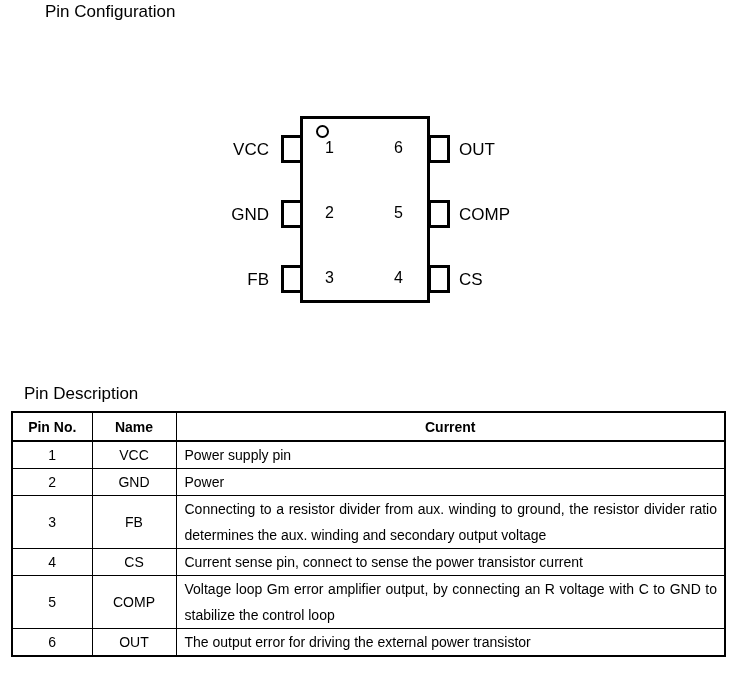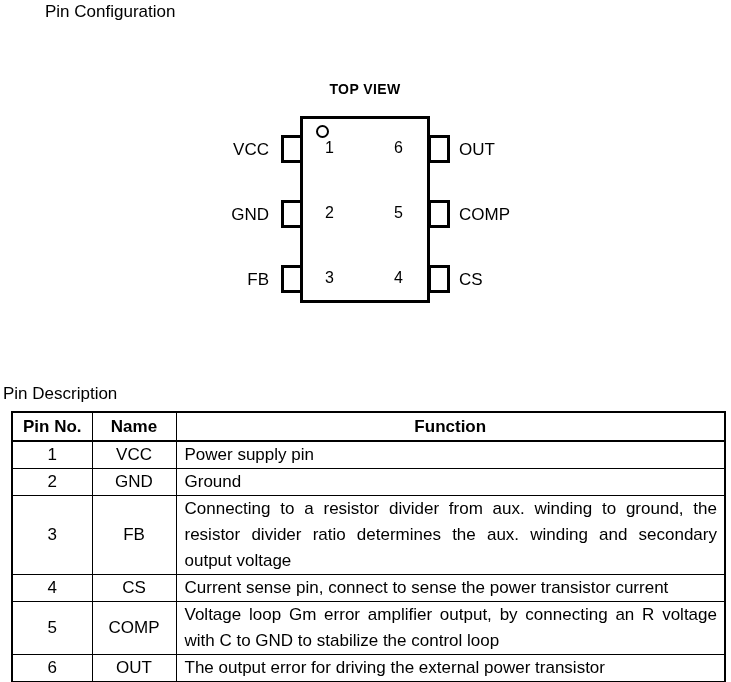--- a/index.html
+++ b/index.html
@@ -20,21 +20,21 @@
   
   .section-heading {
     position: absolute;
     font-size: 17px;
     font-weight: normal;
     color: #000000;
     white-space: nowrap;
     line-height: 1;
   }
   #heading-pin-configuration { left: 11px; top: 3px; margin-left: 34px; }
-  #heading-pin-description  { left: 3px; top: 385px; }
+  #heading-pin-description  { left: 24px; top: 385px; }
 
   
   #pin-diagram {
     position: absolute;
     left: 0;
     top: 60px;
     width: 731px;
     height: 260px;
   }
   #top-view-label {
@@ -127,21 +127,21 @@
     border: 2px solid #000000;
     background: #ffffff;
   }
   #pin-description-table col.col-pin-no   { width: 80px; }
   #pin-description-table col.col-name     { width: 84px; }
   #pin-description-table col.col-function { width: 549px; }
 
   #pin-description-table th,
   #pin-description-table td {
     border: 1px solid #000000;
-    font-size: 17px;
+    font-size: 14px;
     color: #000000;
     padding: 0;
     vertical-align: middle;
   }
   #pin-description-table thead th {
     font-weight: bold;
     text-align: center;
     height: 27px;
     border-bottom: 2px solid #000000;
   }
@@ -162,21 +162,20 @@
     padding-bottom: 0;
   }
 </style>
 </head>
 <body>
 
 <div class="section-heading" id="heading-pin-configuration">Pin Configuration</div>
 
 <div id="pin-diagram">
 
-  <div id="top-view-label">TOP VIEW</div>
 
   <div class="lead left row-top"></div>
   <div class="lead left row-middle"></div>
   <div class="lead left row-bottom"></div>
 
   <div class="lead right row-top"></div>
   <div class="lead right row-middle"></div>
   <div class="lead right row-bottom"></div>
 
   <div id="package-body">
@@ -205,33 +204,33 @@
 <table id="pin-description-table">
   <colgroup>
     <col class="col-pin-no">
     <col class="col-name">
     <col class="col-function">
   </colgroup>
   <thead>
     <tr>
       <th>Pin No.</th>
       <th>Name</th>
-      <th>Function</th>
+      <th>Current</th>
     </tr>
   </thead>
   <tbody id="table-body">
       <tr class="row-single">
         <td class="cell-pin-no">1</td>
         <td class="cell-name">VCC</td>
         <td class="cell-function">Power supply pin</td>
       </tr>
       <tr class="row-single">
         <td class="cell-pin-no">2</td>
         <td class="cell-name">GND</td>
-        <td class="cell-function">Ground</td>
+        <td class="cell-function">Power</td>
       </tr>
       <tr class="row-double">
         <td class="cell-pin-no">3</td>
         <td class="cell-name">FB</td>
         <td class="cell-function">Connecting to a resistor divider from aux. winding to ground, the resistor divider ratio determines the aux. winding and secondary output voltage</td>
       </tr>
       <tr class="row-single">
         <td class="cell-pin-no">4</td>
         <td class="cell-name">CS</td>
         <td class="cell-function">Current sense pin, connect to sense the power transistor current</td>

